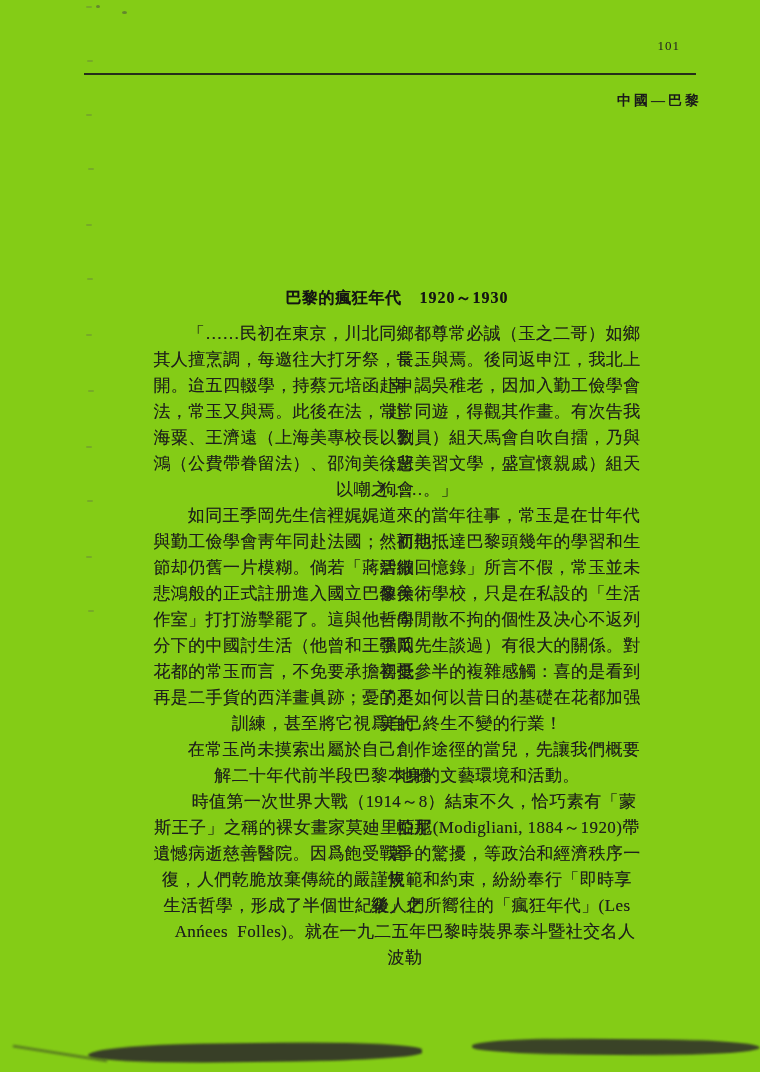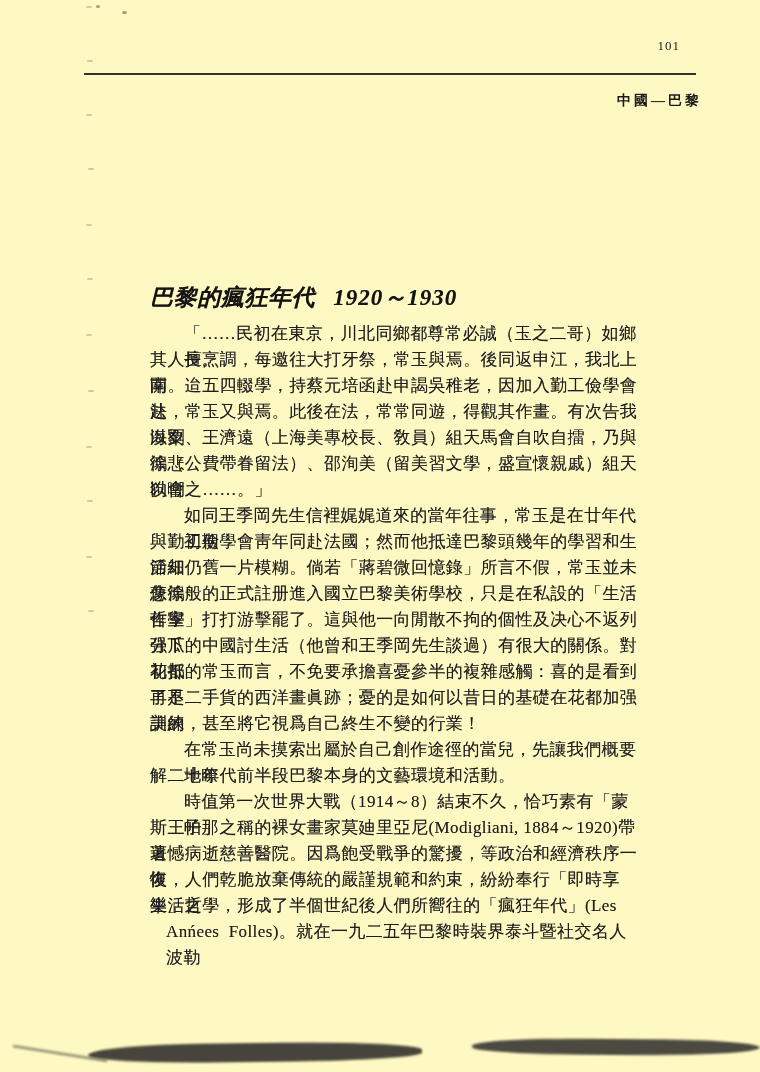--- a/index.html
+++ b/index.html
@@ -1,22 +1,23 @@
 <!DOCTYPE html>
 <html lang="zh-Hant"><head>
 <meta charset="utf-8">
 <style>
   html,body{margin:0;padding:0;background:#ffffff;}
   .page{
     position:relative;
     width:760px;height:1072px;
-    background:#fef9c3;
+    background:#84cc16;
     overflow:hidden;
     font-family:"Liberation Serif","DejaVu Serif",serif;
     color:#1e1e1e;
+    text-align:center;
   }
   
   .page-number{
     position:absolute;top:38px;right:80px;
     font-size:13px;letter-spacing:1px;color:#222;
   }
   .head-rule{
     position:absolute;left:84px;top:73px;width:612px;height:2px;
     background:#1c1c1c;opacity:.9;
   }
@@ -28,22 +29,22 @@
   .body-col{
     position:absolute;left:150px;top:265px;width:494px;
     font-size:17px;line-height:26px;
     text-shadow:0 0 .5px rgba(0,0,0,.45);
   }
   .line{white-space:pre-wrap;height:26px;letter-spacing:.4px;}
   .indent{padding-left:34px;}
   .small-indent{padding-left:16px;}
   .section-heading{
     margin:20px 0 10px 0;
-    font-size:23px;font-weight:bold;line-height:26px;
-    letter-spacing:.6px;color:#141414;font-style:italic;
+    font-size:16px;font-weight:bold;line-height:26px;
+    letter-spacing:.6px;color:#141414;
   }
   .section-heading .years{margin-left:18px;letter-spacing:1px;}
   
   .margin-mark{
     position:absolute;width:6px;height:2px;background:#555;opacity:.28;
     border-radius:1px;
   }
   .corner-speck{position:absolute;background:#444;opacity:.5;border-radius:50%;}
   .smudge{
     position:absolute;background:#2e2c2a;filter:blur(1.3px);

